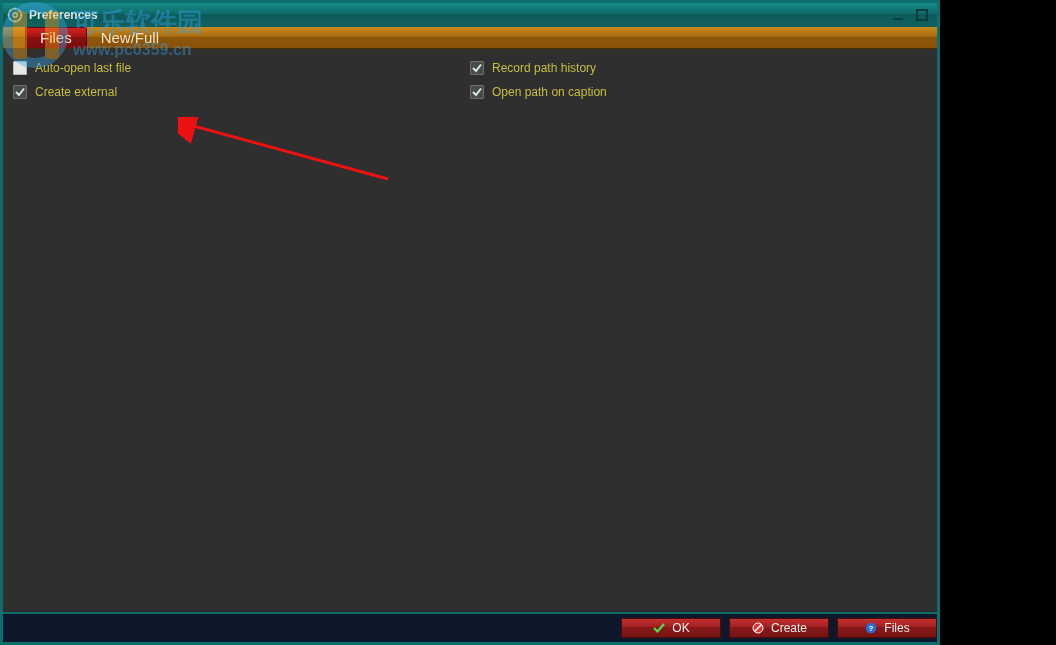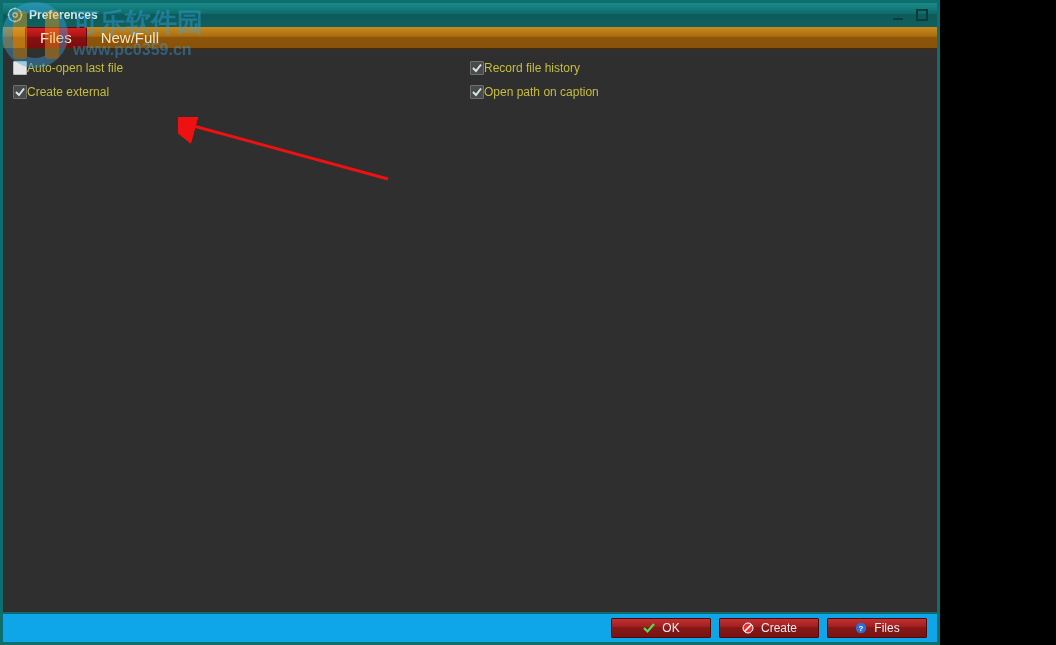--- a/index.html
+++ b/index.html
@@ -67,37 +67,38 @@
     background:#2f2f2f;
     padding:12px 10px 4px 10px;
     position:relative;
     color:#c6bb2f;
     font-size:12px;
   }
   .cols { display:flex; }
   .col { flex:1 1 50%; }
   .opt {
     display:flex; align-items:flex-end; margin-bottom:10px; cursor:default;
+    gap:8px;
   }
   .chk {
     width:14px; height:14px; border:1px solid #6e6e6e; background:#4a4a4a;
     display:flex; align-items:center; justify-content:center;
     border-radius:1px; flex:0 0 14px;
   }
   .chk.unchecked { background:#e6e6e6; border-color:#bbb; }
   .chk svg { display:block; }
   .opt-label { color:#c7bd3d; }
 
   
   .footer-sep { height:2px; background:#0f6a6a; }
   .footer {
     height:28px;
-    background:#0ea5e9;
+    background:#0f172a;
     display:flex; align-items:center; justify-content:flex-end;
-    padding:0 10px; gap:8px;
+    padding:0 0; gap:8px;
   }
   .btn {
     height:20px; min-width:100px;
     background: linear-gradient(to bottom, #c43030 0%, #a01f1f 45%, #871818 46%, #791313 100%);
     border:1px solid #4d0a0a;
     display:flex; align-items:center; justify-content:center;
     color:#eee; font-size:12px; gap:6px; padding:0 10px;
     border-radius:1px; cursor:default;
   }
   .btn .bicon { width:14px; height:14px; display:flex; align-items:center; justify-content:center; }
@@ -177,21 +178,21 @@
       </div>
 
       <div class="col">
 
         <div class="opt">
           <span class="chk">
             <svg width="12" height="12" viewBox="0 0 12 12">
                 <polyline points="2,6 5,9 10,2.5" fill="none" stroke="#d9e6e6" stroke-width="2"></polyline>
               </svg>
           </span>
-          <span class="opt-label">Record file history</span>
+          <span class="opt-label">Record path history</span>
         </div>
 
         <div class="opt">
           <span class="chk">
             <svg width="12" height="12" viewBox="0 0 12 12">
                 <polyline points="2,6 5,9 10,2.5" fill="none" stroke="#d9e6e6" stroke-width="2"></polyline>
               </svg>
           </span>
           <span class="opt-label">Open path on caption</span>
         </div>

